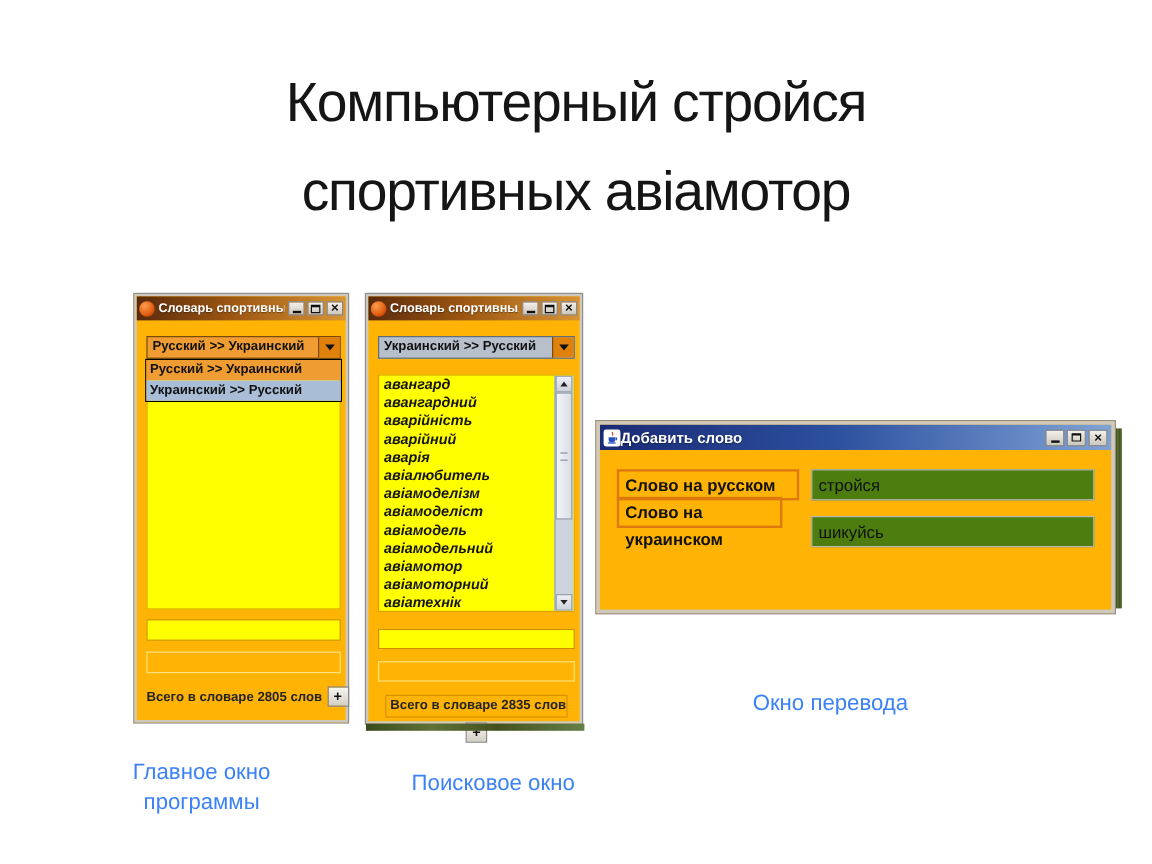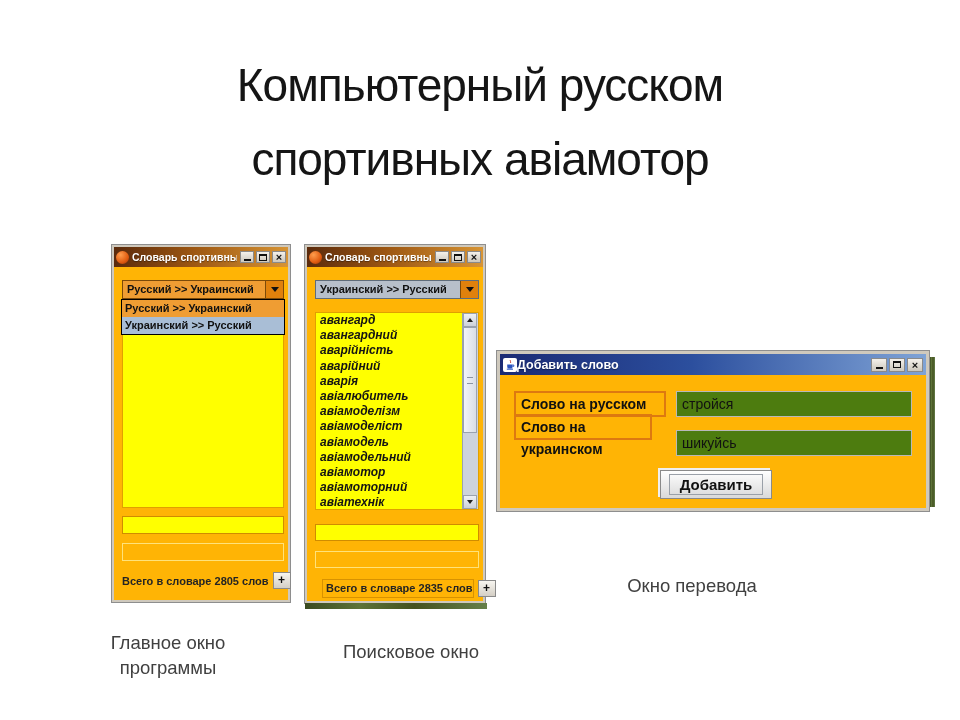--- a/index.html
+++ b/index.html
@@ -2,21 +2,21 @@
 <html><head>
 <meta charset="utf-8">
 <style>
   html,body{margin:0;padding:0;background:#fff;}
   .stage{position:relative;width:960px;height:720px;background:#ffffff;overflow:hidden;
          font-family:"Liberation Sans",sans-serif;}
 
   
   .slide-title{position:absolute;top:48px;left:0;width:100%;text-align:center;
     font-size:46px;line-height:74px;letter-spacing:-1px;color:#151515;}
-  .caption{position:absolute;text-align:center;font-size:18.5px;line-height:25px;color:#404040;}
+  .caption{position:absolute;text-align:center;font-size:18.5px;line-height:25px;color:#3b82f6;}
   .cap-main{left:93px;top:630px;width:150px;}
   .cap-search{left:316px;top:639px;width:190px;}
   .cap-translate{left:597px;top:573px;width:190px;}
 
   
   .win{position:absolute;box-sizing:border-box;background:#ffb405;
        border:2px solid #cfc9bd;box-shadow:0 0 0 1px #8e8e8e;}
   .titlebar{position:absolute;top:0;left:0;right:0;height:20px;display:flex;
        align-items:center;padding:0 2px;gap:3px;box-sizing:border-box;}
   .tb-dict{background:linear-gradient(90deg,#5a2a0c,#9c5612 45%,#d79434);}
@@ -90,21 +90,21 @@
   .addbtn .inner{border:1px solid #9aa0a8;padding:1px 10px;font-weight:bold;font-size:15px;color:#111;}
 
   .greenstrip{position:absolute;background:linear-gradient(90deg,#3a4a20,#5d7338 30%,#44511f 60%,#66804a);}
 </style>
 </head>
 <body>
 
 <div class="stage">
 
   <div class="slide-title">
-    <div>Компьютерный русском</div>
+    <div>Компьютерный стройся</div>
     <div>спортивных авіамотор</div>
   </div>
 
   <div class="win" style="left:112px;top:245px;width:178px;height:357px;">
     <div class="titlebar tb-dict">
       <span class="ball"></span>
       <span class="tb-title">Словарь спортивных ...</span>
       <span class="tb-btns">
         <span class="tb-btn">
             <span class="g-min"></span>
@@ -186,21 +186,21 @@
           </div>
         <div class="sbtn down">
             <span class="tri-down-s"></span>
           </div>
       </div>
     </div>
 
     <input class="yinput" style="left: 8px; top: 277px; width: 164px; height: 17px;">
     <div class="afield" style="left:8px;top:304px;width:164px;height:17px;"></div>
 
-    <div class="statusrow" style="left:15px;top:332px;width:164px;">
+    <div class="statusrow" style="left:8px;top:332px;width:164px;flex-direction:column;">
       <span class="status-text status-boxed">Всего в словаре 2835 слов</span>
       <button class="plusbtn">+</button>
     </div>
   </div>
   <div class="greenstrip" style="left:305px;top:603px;width:182px;height:6px;"></div>
 
   <div class="win" style="left:497px;top:351px;width:432px;height:160px;border-width:3px;">
     <div class="titlebar tb-add">
       <span class="java">
         <svg width="12" height="12" viewBox="0 0 12 12">
@@ -221,23 +221,20 @@
         <span class="tb-btn g-close"></span>
       </span>
     </div>
 
     <div class="addlabel" style="left:14px;top:37px;width:152px;">Слово на русском</div>
     <input class="addinput" style="left: 176px; top: 37px; width: 236px;" value="стройся">
 
     <div class="addlabel" style="left:14px;top:60px;width:138px;">Слово на украинском</div>
     <input class="addinput" style="left: 176px; top: 76px; width: 236px;" value="шикуйсь">
 
-    <div class="addbtn" style="left:160px;top:116px;width:110px;height:27px;">
-      <span class="inner">Добавить</span>
-    </div>
   </div>
   <div class="greenstrip" style="left:930px;top:357px;width:5px;height:150px;"></div>
 
   <div class="caption cap-main">Главное окно программы</div>
   <div class="caption cap-search">Поисковое окно</div>
   <div class="caption cap-translate">Окно перевода</div>
 
 </div>
 
 </body></html>

